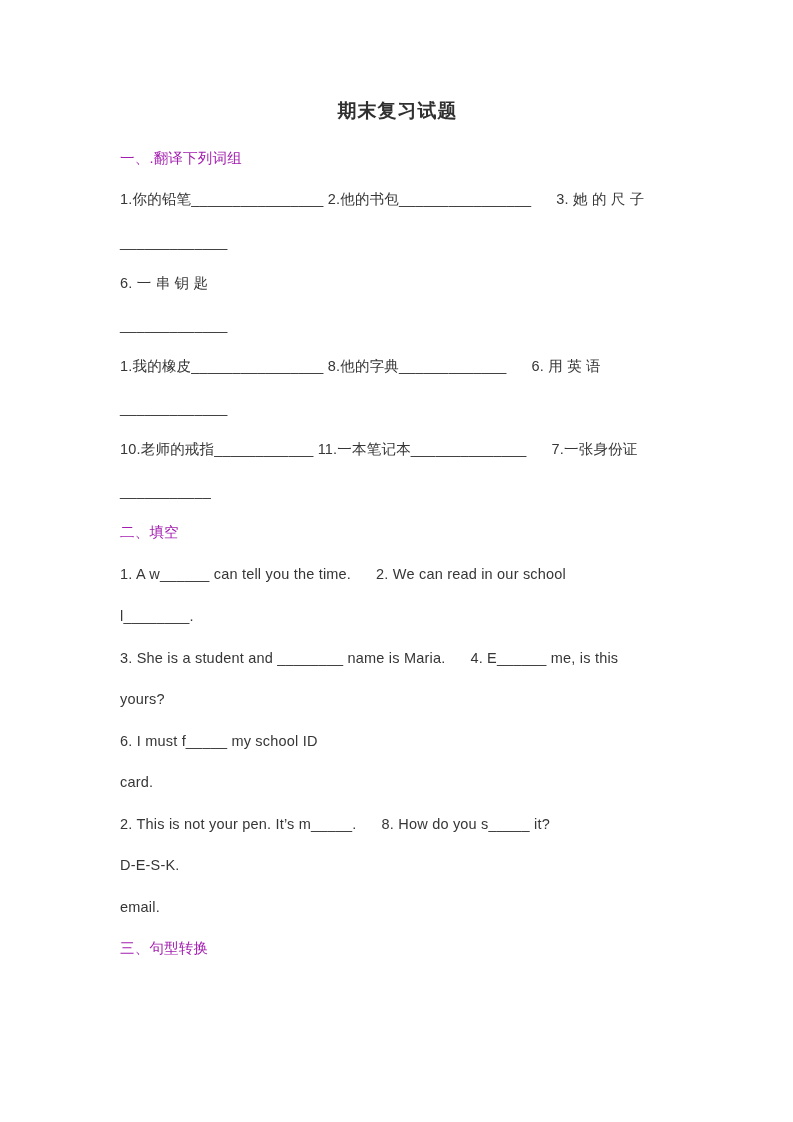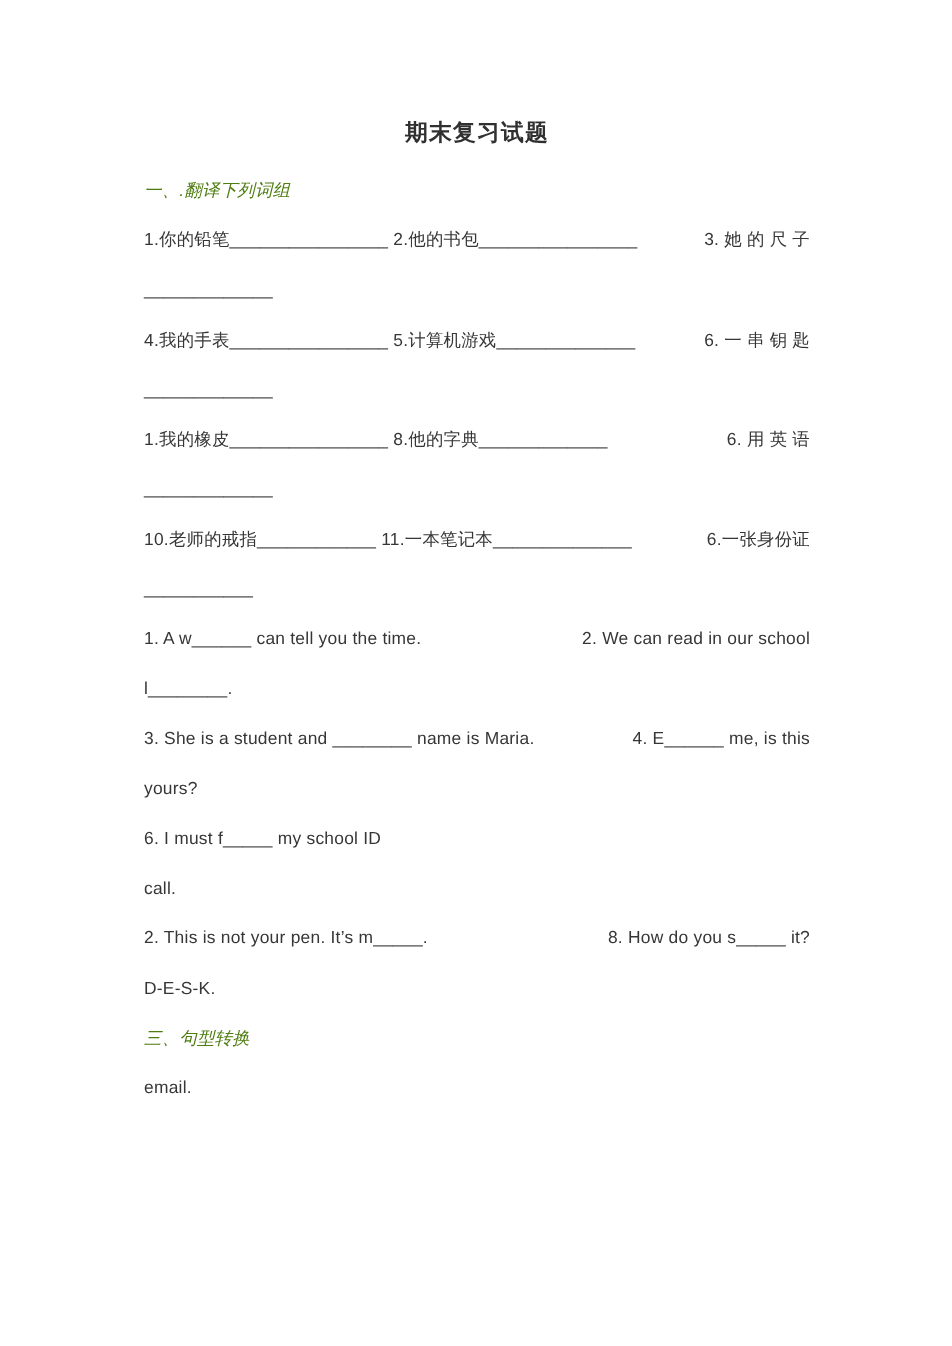--- a/index.html
+++ b/index.html
@@ -19,76 +19,76 @@
   }
   .line {
     height: 41.6px;
     display: flex;
     align-items: center;
     font-size: 14.5px;
     white-space: pre;
     letter-spacing: 0.2px;
   }
   .line.split {
-    justify-content: space-between;
+    justify-content: flex-start;
+    gap: 25px;
   }
   .title-line {
     justify-content: center;
     font-size: 19px;
     font-weight: 600;
     letter-spacing: 1px;
     margin-bottom: 6px;
     color: #303030;
   }
   .hdr {
-    color: #4d7c0f;
-    font-style: italic;
+    color: #a21caf;
   }
 </style>
 </head>
 <body>
 
 <div class="page">
 
   <div class="line title-line">期末复习试题</div>
 
   <div class="line hdr">一、.翻译下列词组</div>
 
   <div class="line split">
     <span>1.你的铅笔________________ 2.他的书包________________</span>
     <span>3. 她 的 尺 子</span>
   </div>
   <div class="line">
     <span>_____________</span>
   </div>
 
   <div class="line split">
-    <span>4.我的手表________________ 5.计算机游戏______________</span>
     <span>6. 一 串 钥 匙</span>
   </div>
   <div class="line">
     <span>_____________</span>
   </div>
 
   <div class="line split">
     <span>1.我的橡皮________________ 8.他的字典_____________</span>
     <span>6. 用 英 语</span>
   </div>
   <div class="line">
     <span>_____________</span>
   </div>
 
   <div class="line split">
     <span>10.老师的戒指____________ 11.一本笔记本______________</span>
-    <span>6.一张身份证</span>
+    <span>7.一张身份证</span>
   </div>
   <div class="line">
     <span>___________</span>
   </div>
 
+  <div class="line hdr">二、填空</div>
 
   <div class="line split">
     <span>1. A w______ can tell you the time.</span>
     <span>2. We can read in our school</span>
   </div>
   <div class="line">
     <span>l________.</span>
   </div>
 
   <div class="line split">
@@ -96,30 +96,30 @@
     <span>4. E______ me, is this</span>
   </div>
   <div class="line">
     <span>yours?</span>
   </div>
 
   <div class="line split">
     <span>6. I must f_____ my school ID</span>
   </div>
   <div class="line">
-    <span>call.</span>
+    <span>card.</span>
   </div>
 
   <div class="line split">
     <span>2. This is not your pen. It’s m_____.</span>
     <span>8. How do you s_____ it?</span>
   </div>
   <div class="line">
     <span>D-E-S-K.</span>
   </div>
 
-  <div class="line hdr">三、句型转换</div>
-
   <div class="line">
     <span>email.</span>
   </div>
 
+  <div class="line hdr">三、句型转换</div>
+
 </div>
 
 </body></html>

